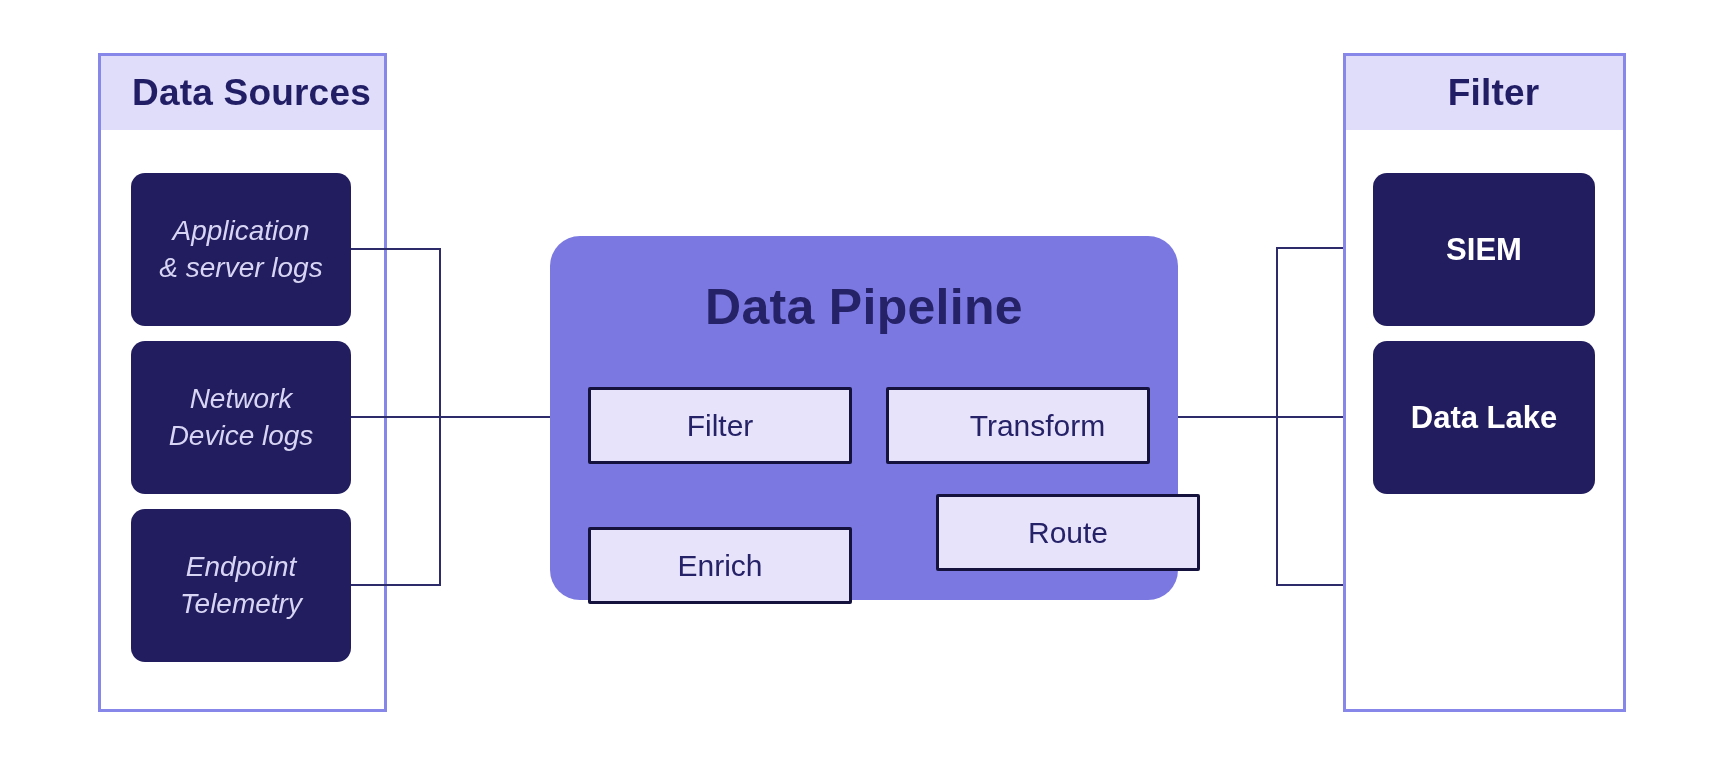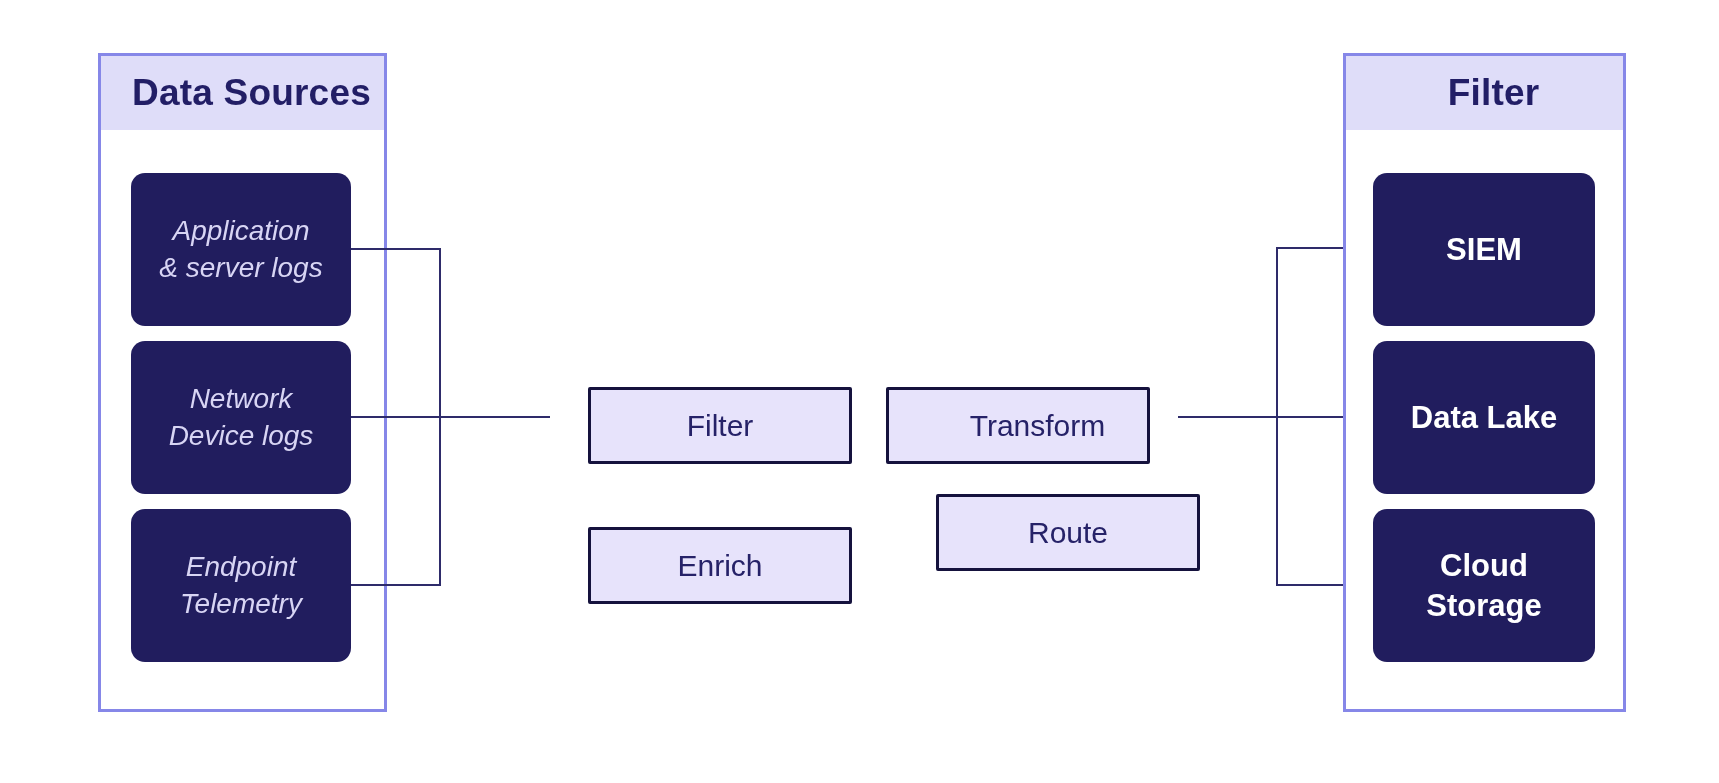--- a/index.html
+++ b/index.html
@@ -149,34 +149,35 @@
   <div class="node source-node row-3">Endpoint
 Telemetry</div>
   <div class="node source-node row-2">Network
 Device logs</div>
 
   <div class="line h-line l-h1"></div>
   <div class="line v-line l-v"></div>
   <div class="line h-line l-h2"></div>
   <div class="line h-line l-h3"></div>
 
+  <div class="pipeline">
+    <div class="pipeline-title">Data Pipeline</div>
+  </div>
   <div class="stage stage-filter">Filter</div>
   <div class="stage stage-transform">Transform</div>
   <div class="stage stage-enrich">Enrich</div>
   <div class="stage stage-route">Route</div>
 
   <div class="line h-line r-h-mid"></div>
   <div class="line v-line r-v"></div>
   <div class="line h-line r-h-top"></div>
   <div class="line h-line r-h-bot"></div>
 
   <div class="panel panel-right">
     <div class="panel-header">
       <span class="panel-title">Filter</span>
     </div>
   </div>
 
   <div class="node target-node row-1">SIEM</div>
   <div class="node target-node row-2">Data Lake</div>
-  <div class="node target-node row-3">Cloud
-Storage</div>
 
 </div>
 
 </body></html>

